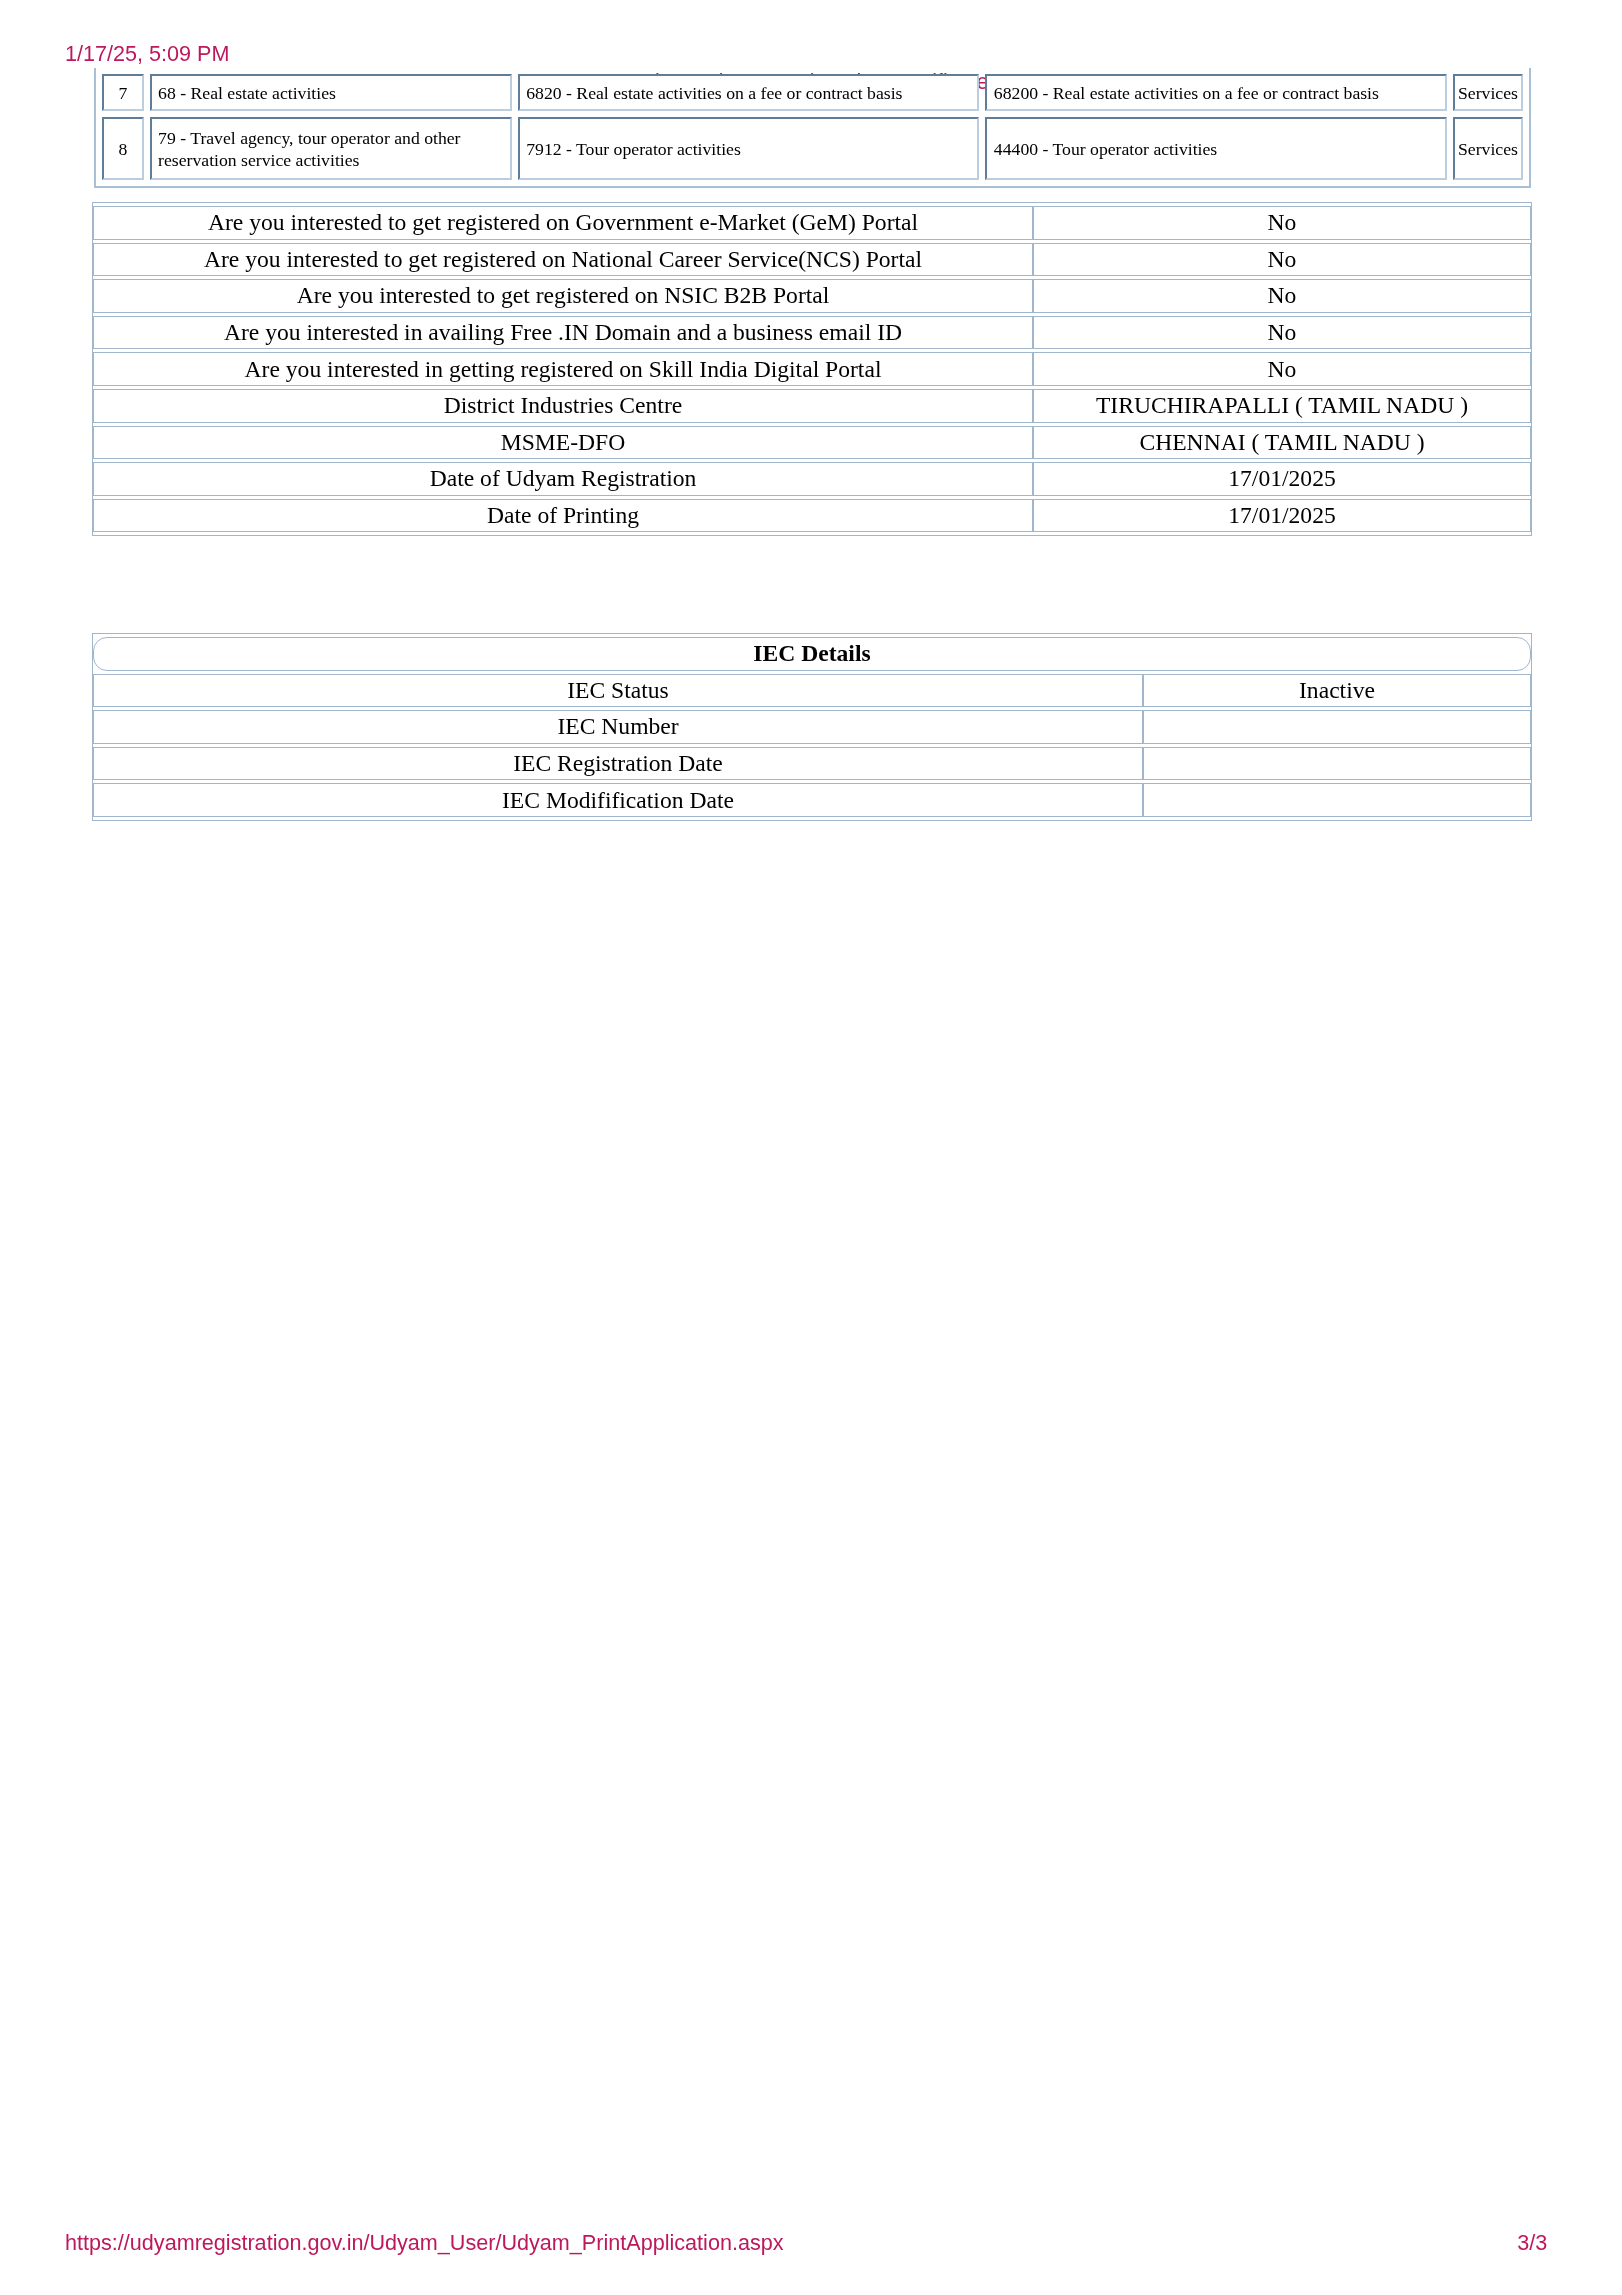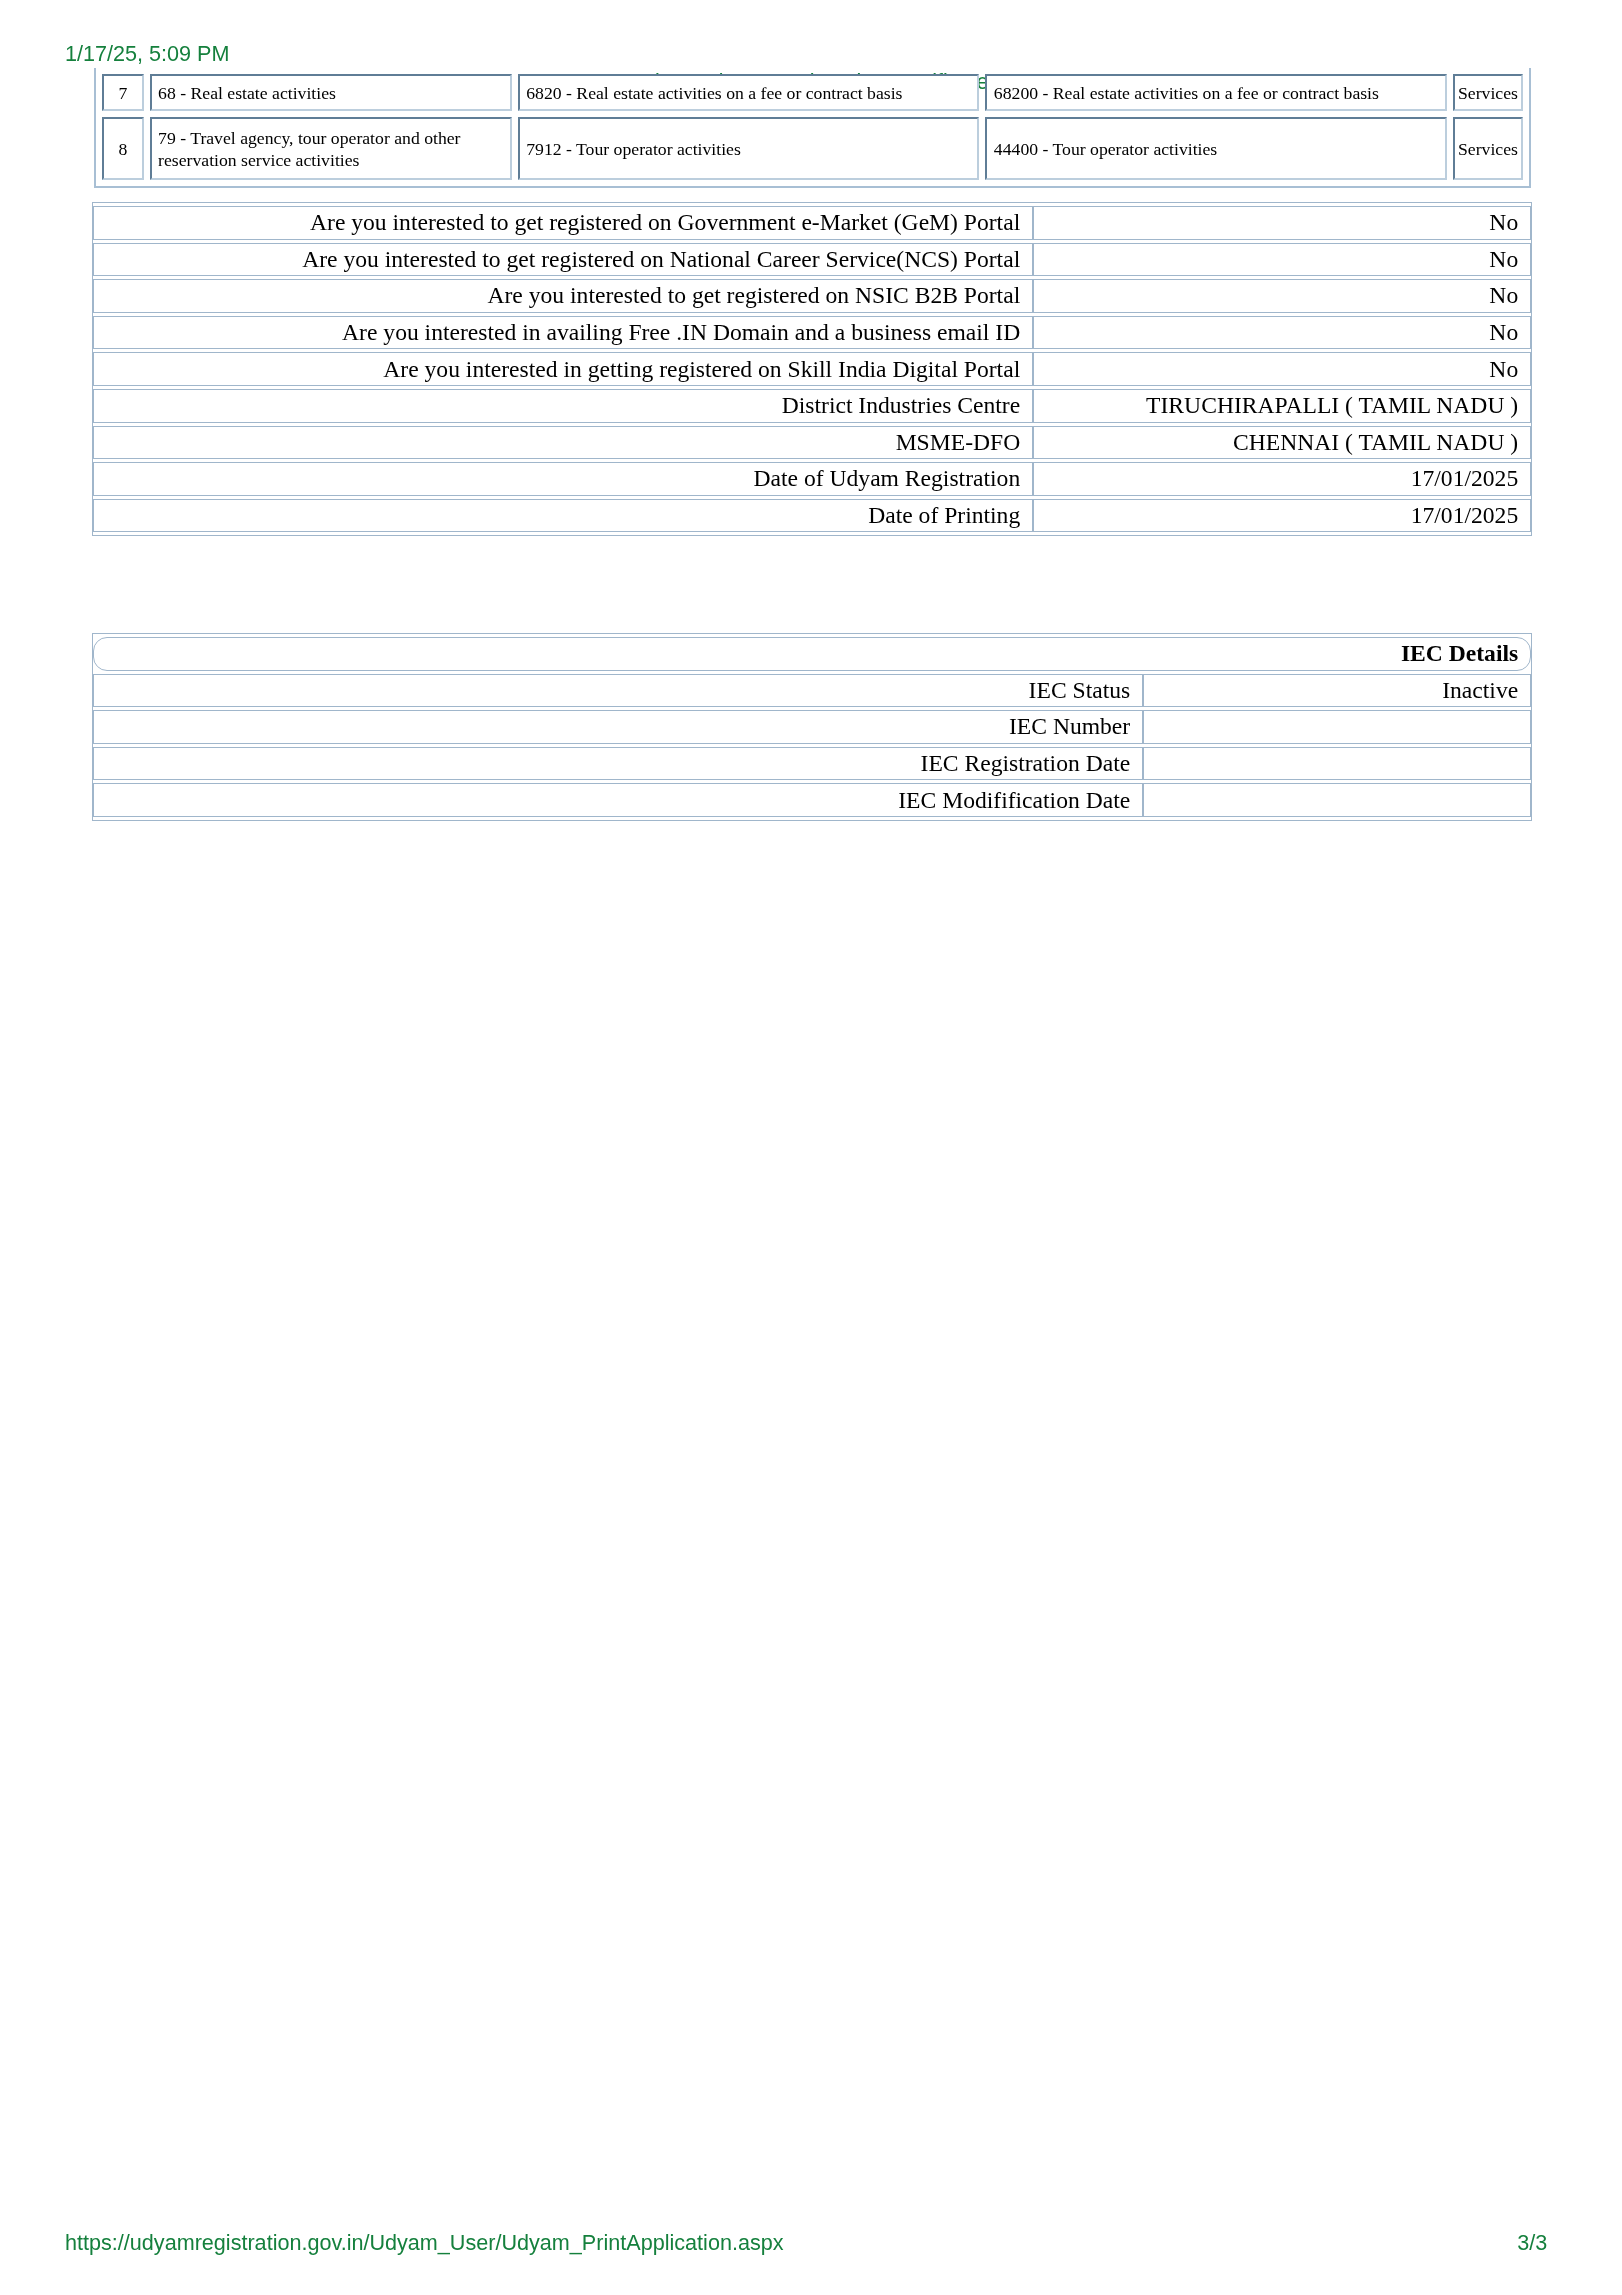--- a/index.html
+++ b/index.html
@@ -9,21 +9,21 @@
     width:1622px; height:2295px;
     font-family:"Liberation Serif", serif;
     color:#000;
     overflow:hidden;
   }
 
   
   .print-header, .print-footer {
     position:absolute; left:65px; right:65px;
     font-family:"Liberation Sans", sans-serif;
-    font-size:21.6px; line-height:26px; color:#15803d;
+    font-size:21.6px; line-height:26px; color:#be185d;
   }
   .print-header { top:41px; }
   .print-footer { top:2230px; }
   .print-title {
     position:absolute; left:50%; top:0; transform:translateX(-50%);
     white-space:nowrap;
     margin-top:28px;
   }
   .footer-page { position:absolute; right:9.8px; top:0; }
 
@@ -62,21 +62,21 @@
     border-collapse:separate; border-spacing:0 3.9px;
     border:1.3px solid #a0b6cb;
     font-size:23.6px; line-height:29px;
   }
   table.grid td, table.grid th {
     background:#fff;
     border:1.3px solid #a0b6cb;
     height:29px;
     padding:1.3px 11.8px;
     vertical-align:middle;
-    text-align:right;
+    text-align:center;
     font-weight:normal;
     overflow:hidden;
   }
   table.questions { top:202px; }
   table.questions col.q { width:940px; }
 
   table.iec { top:633px; }
   table.iec col.l { width:1050px; }
   table.iec th.iec-title { font-weight:bold;border-radius:14px; }
 </style>

